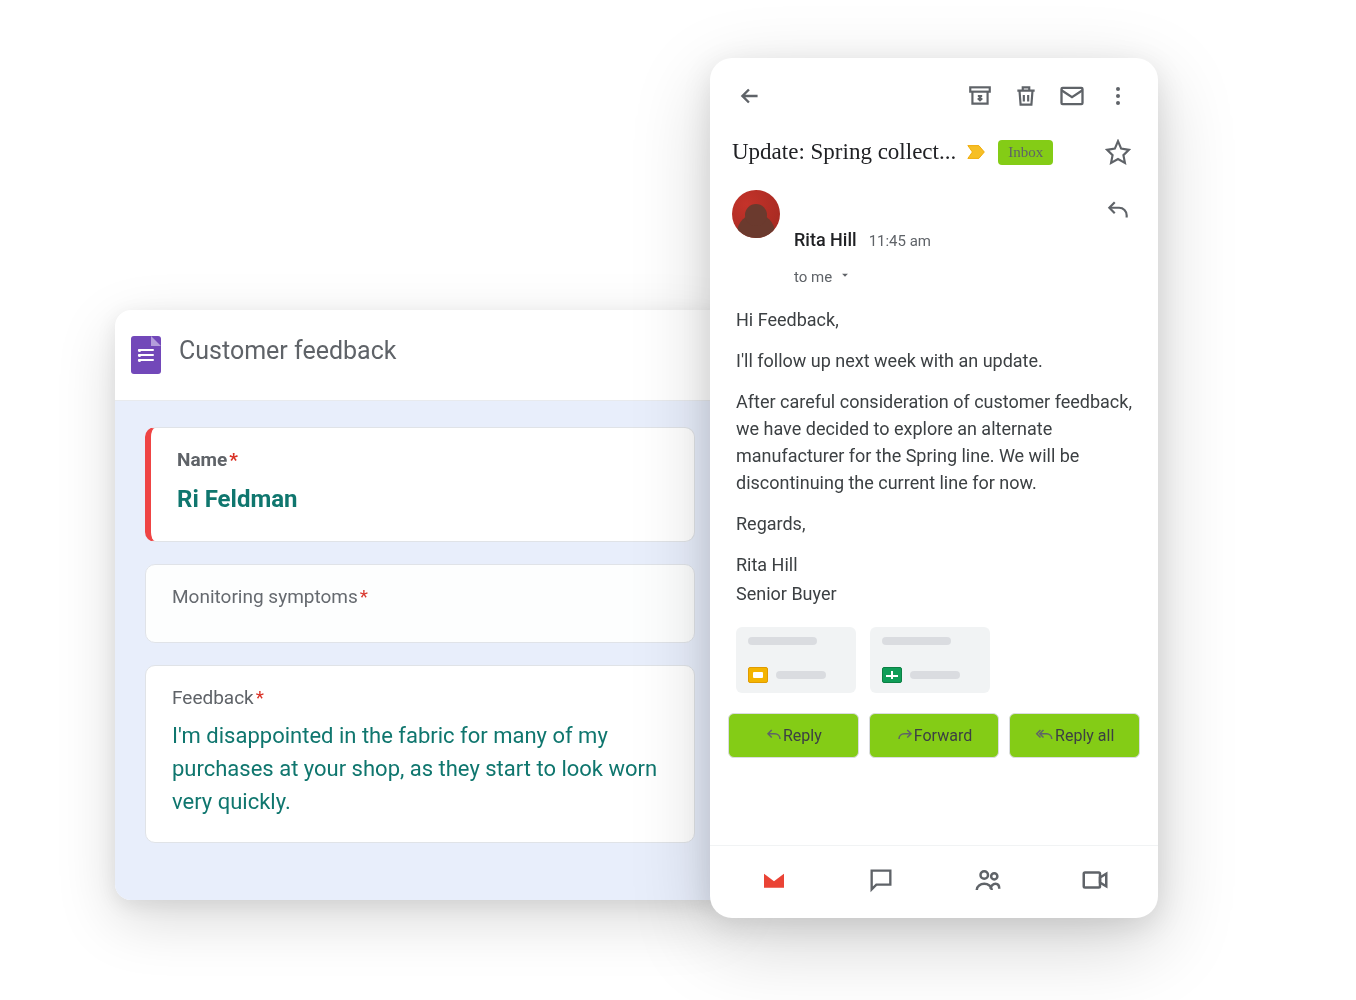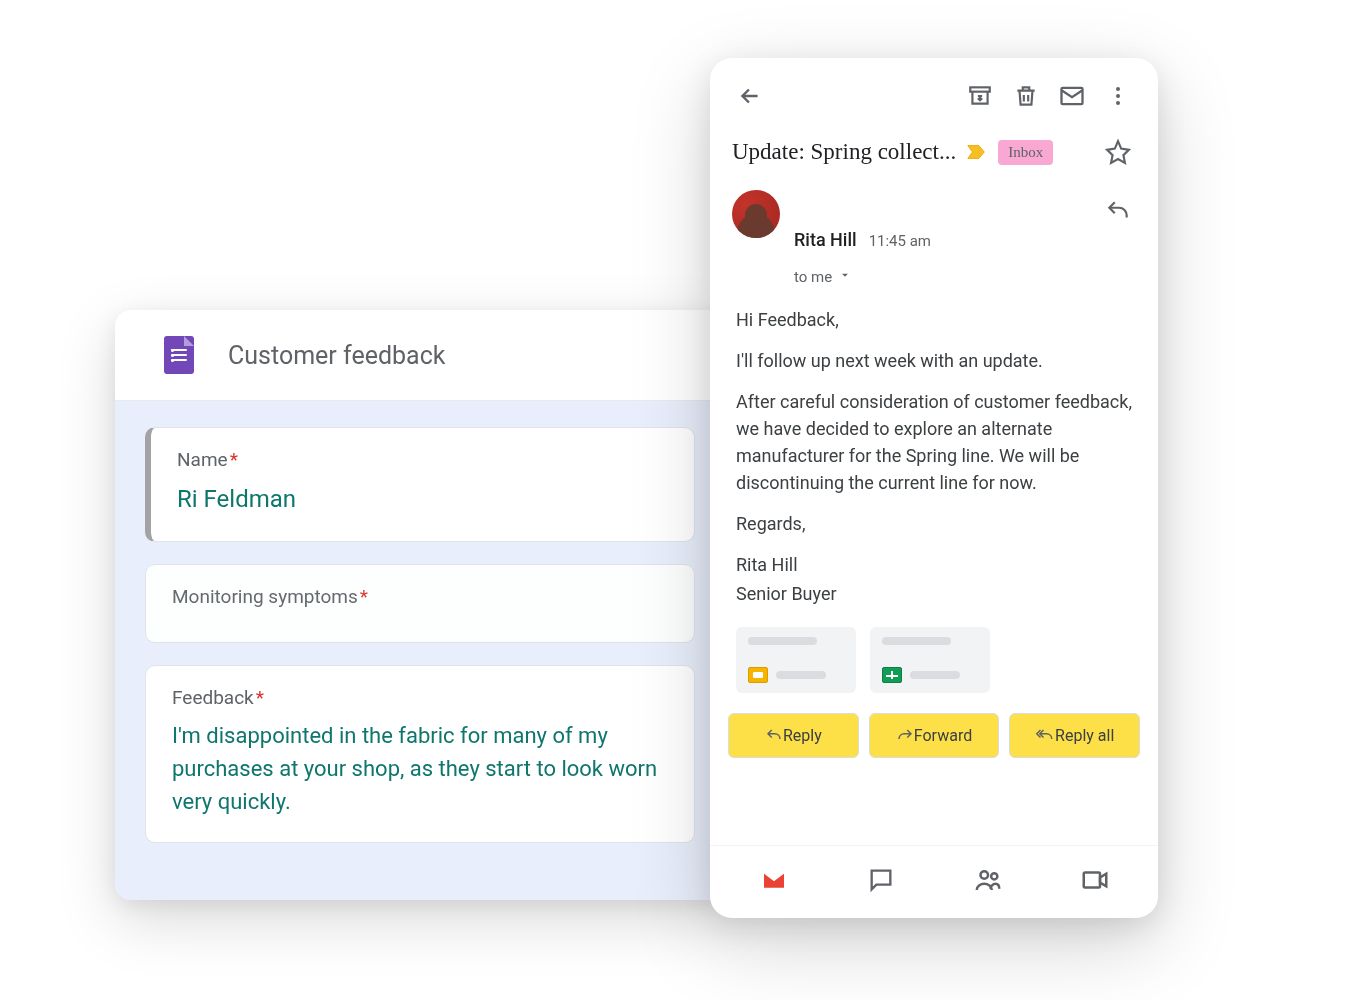--- a/index.html
+++ b/index.html
@@ -23,23 +23,23 @@
       top: 310px;
       width: 610px;
       height: 590px;
       background: #fff;
       border-radius: 16px;
       box-shadow: 0 20px 60px rgba(0,0,0,0.15), 0 5px 20px rgba(0,0,0,0.08);
       overflow: hidden;
     }
     .forms-header {
       display: flex;
-      align-items: center;
-      padding: 26px 49px;
-      gap: 34px;
+      align-items: flex-start;
+      padding: 26px 16px;
+      gap: 18px;
       border-bottom: 1px solid #e8eaed;
     }
     .forms-icon {
       width: 30px;
       height: 38px;
       background: #7248b9;
       border-radius: 3px 3px 3px 3px;
       position: relative;
       display: flex;
       align-items: center;
@@ -85,21 +85,22 @@
     }
     .form-field {
       background: #fff;
       border-radius: 10px;
       padding: 20px 26px 24px;
       margin-bottom: 22px;
       border: 1px solid #e0e3e7;
       position: relative;
     }
     .form-field.active {
-      border-left: 6px solid #a3a3a3;
+      border-left: 6px solid #ef4444;
+      font-weight: bold;
     }
     .field-label {
       font-size: 19px;
       color: #5f6368;
       margin-bottom: 10px;
     }
     .required {
       color: #d93025;
       margin-left: 2px;
     }
@@ -155,21 +156,21 @@
       white-space: nowrap;
       overflow: hidden;
       text-overflow: ellipsis;
       max-width: 250px;
     }
     .importance-marker {
       width: 22px;
       height: 18px;
     }
     .inbox-chip {
-      background: #f9a8d4;
+      background: #84cc16;
       color: #5f6368;
       font-size: 15px;
       padding: 4px 10px;
       border-radius: 4px;
     }
     .subject-row .spacer { flex: 1; }
     .star-icon {
       color: #5f6368;
     }
     .sender-row {
@@ -290,21 +291,21 @@
       border: 1px solid #dadce0;
       border-radius: 6px;
       padding: 12px 8px;
       display: flex;
       align-items: center;
       justify-content: center;
       gap: 0;
       font-size: 16px;
       color: #3c4043;
       cursor: pointer;
-      background: #fde047;
+      background: #84cc16;
     }
     .bottom-nav {
       margin-top: auto;
       display: flex;
       justify-content: space-around;
       align-items: center;
       padding: 14px 10px 18px;
       border-top: 1px solid #f1f3f4;
     }
     .nav-item {

